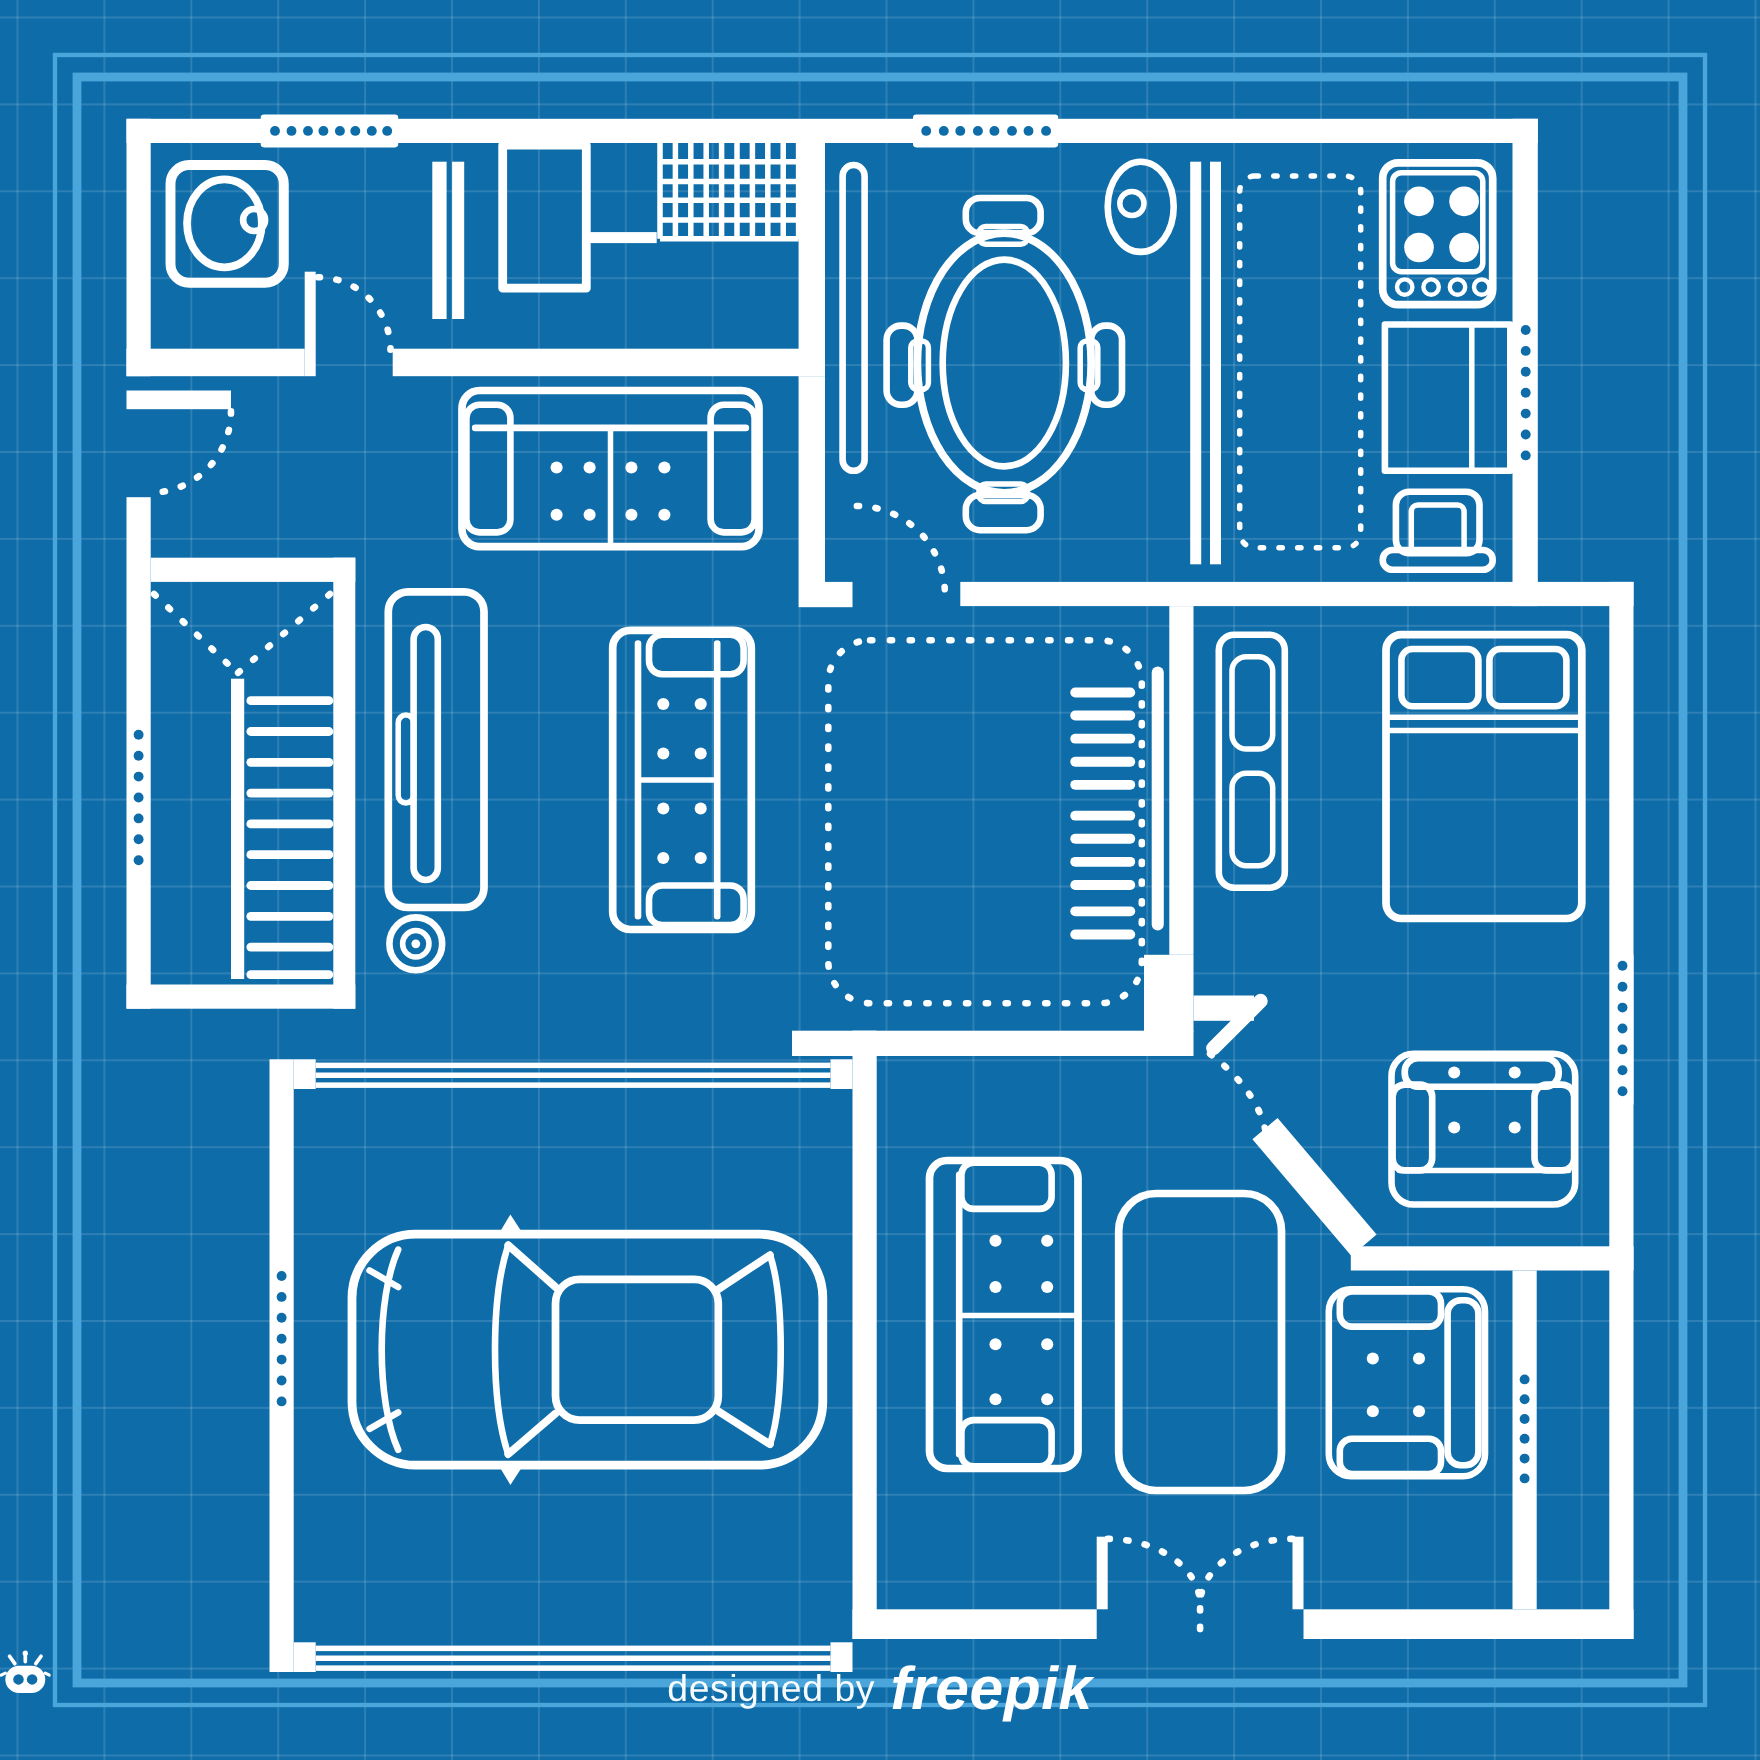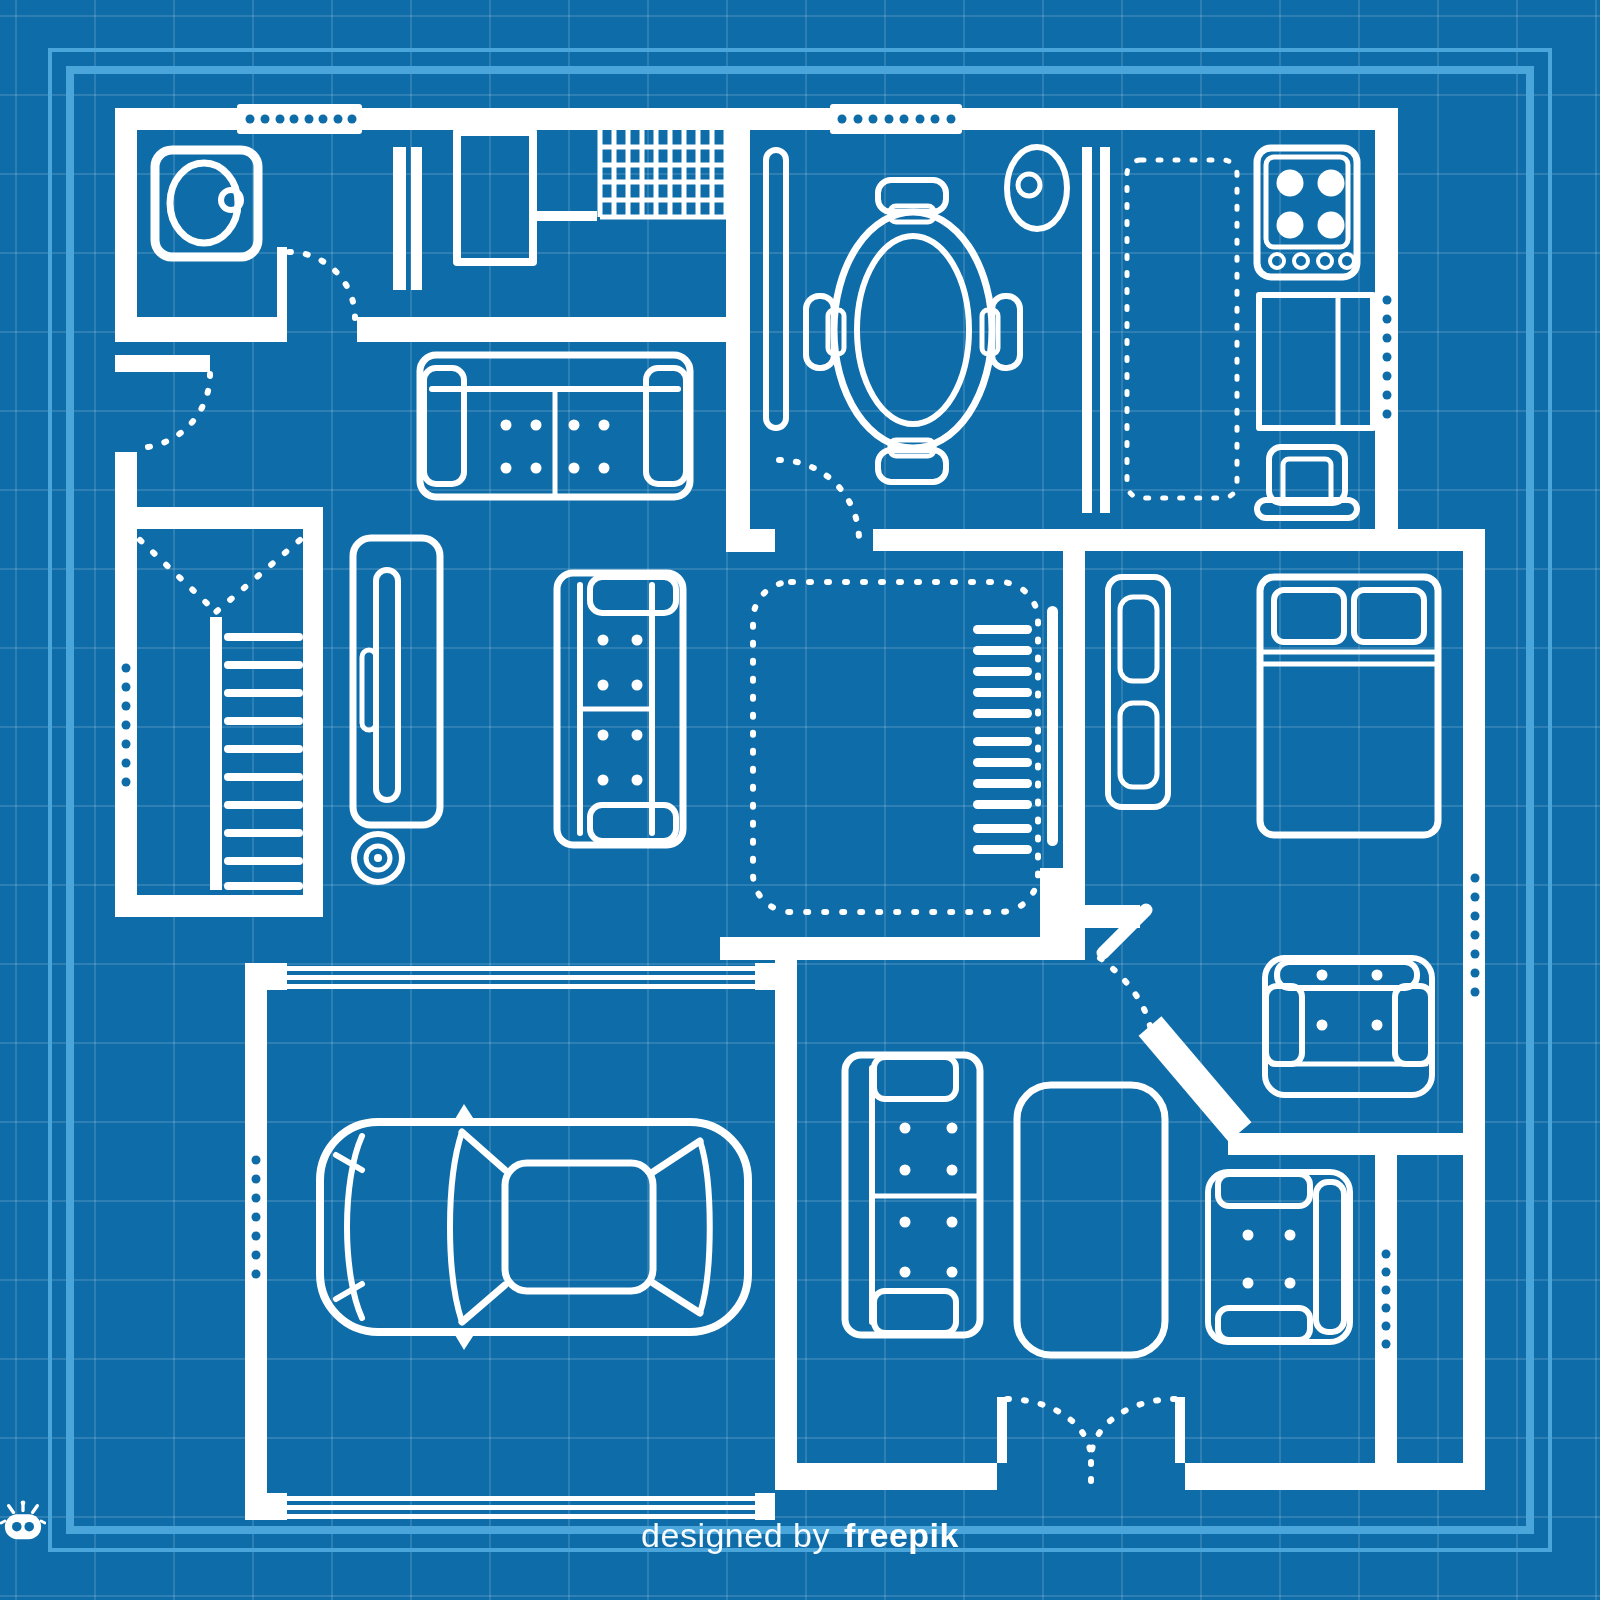--- a/index.html
+++ b/index.html
@@ -24,21 +24,21 @@
   .sq{stroke:#ffffff;fill:none;stroke-linecap:butt;}
   .dot{fill:var(--bg);}
   .arc{stroke:#ffffff;fill:none;stroke-width:6;stroke-linecap:round;stroke-dasharray:2 15;}
   .dashline{stroke:#ffffff;fill:none;stroke-width:6;stroke-linecap:round;stroke-dasharray:2 16;}
   .footer{
     position:absolute;left:0;right:0;top:1500px;height:70px;
     display:flex;align-items:center;justify-content:center;gap:14px;
     color:#fff;
   }
   .credit{font-size:34px;font-weight:400;opacity:.97;letter-spacing:.5px;}
-  .brand{font-size:34px;font-weight:700;letter-spacing:.5px;}
+  .brand{font-size:55px;font-weight:700;letter-spacing:.5px;font-style:italic;}
 </style>
 </head>
 <body>
 
 <div class="canvas">
 <svg viewBox="0 0 1600 1600" width="1600" height="1600">
 
   <g>
     <rect x="50" y="50" width="1500" height="1500" fill="none" stroke="var(--frame)" stroke-width="4"></rect>
     <rect x="70" y="70" width="1460" height="1460" fill="none" stroke="var(--frame)" stroke-width="8"></rect>

